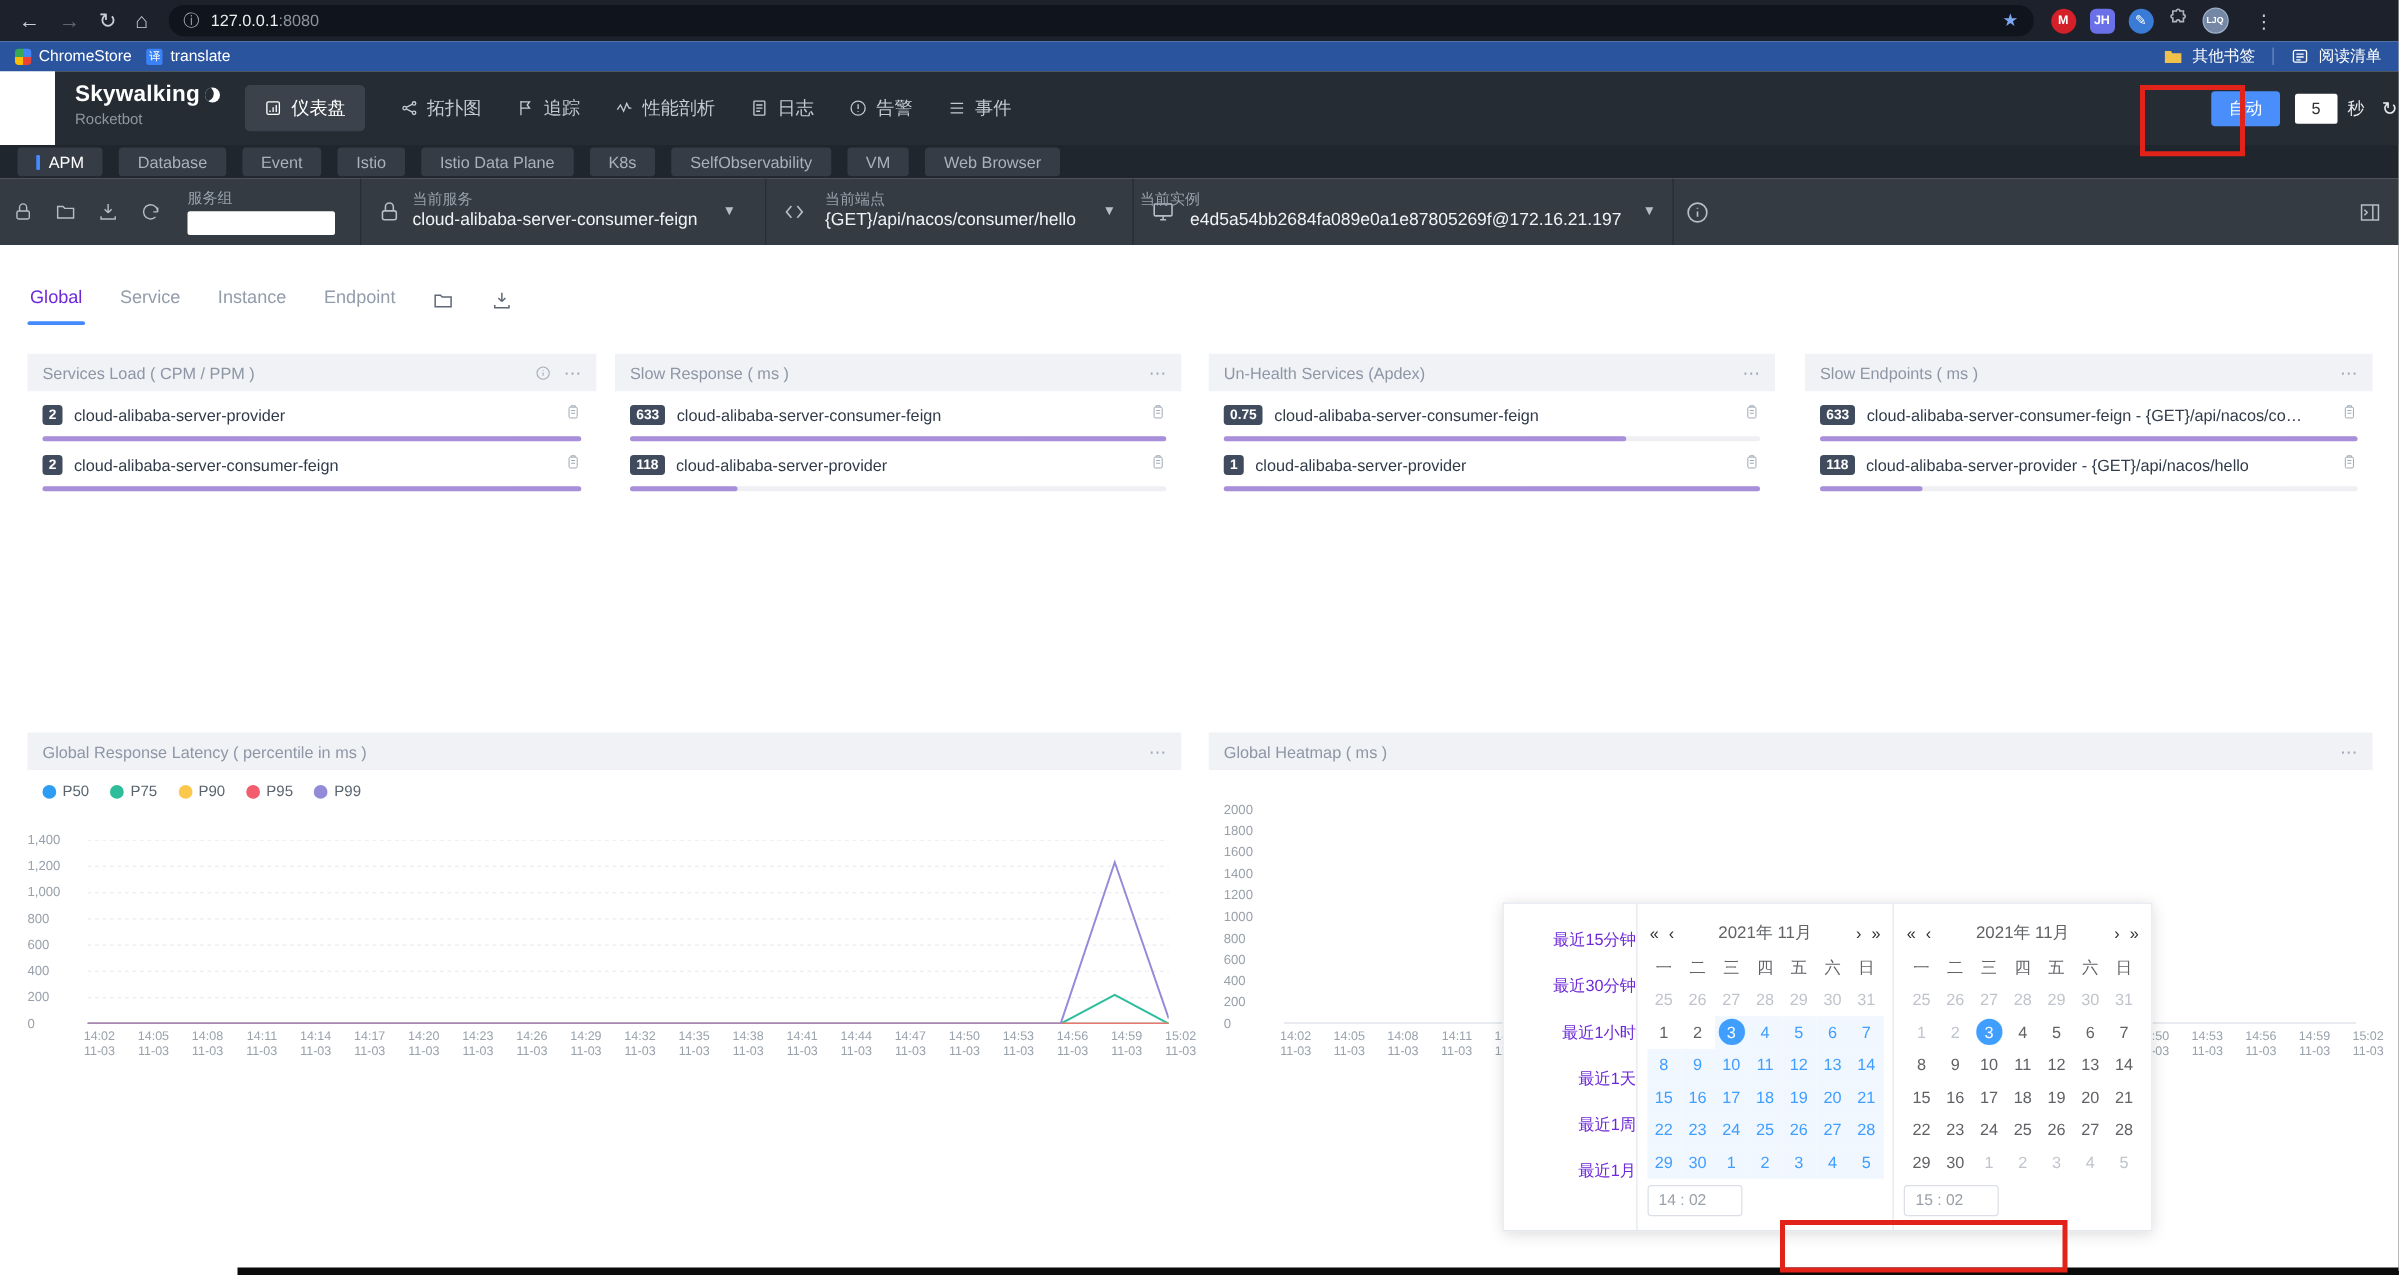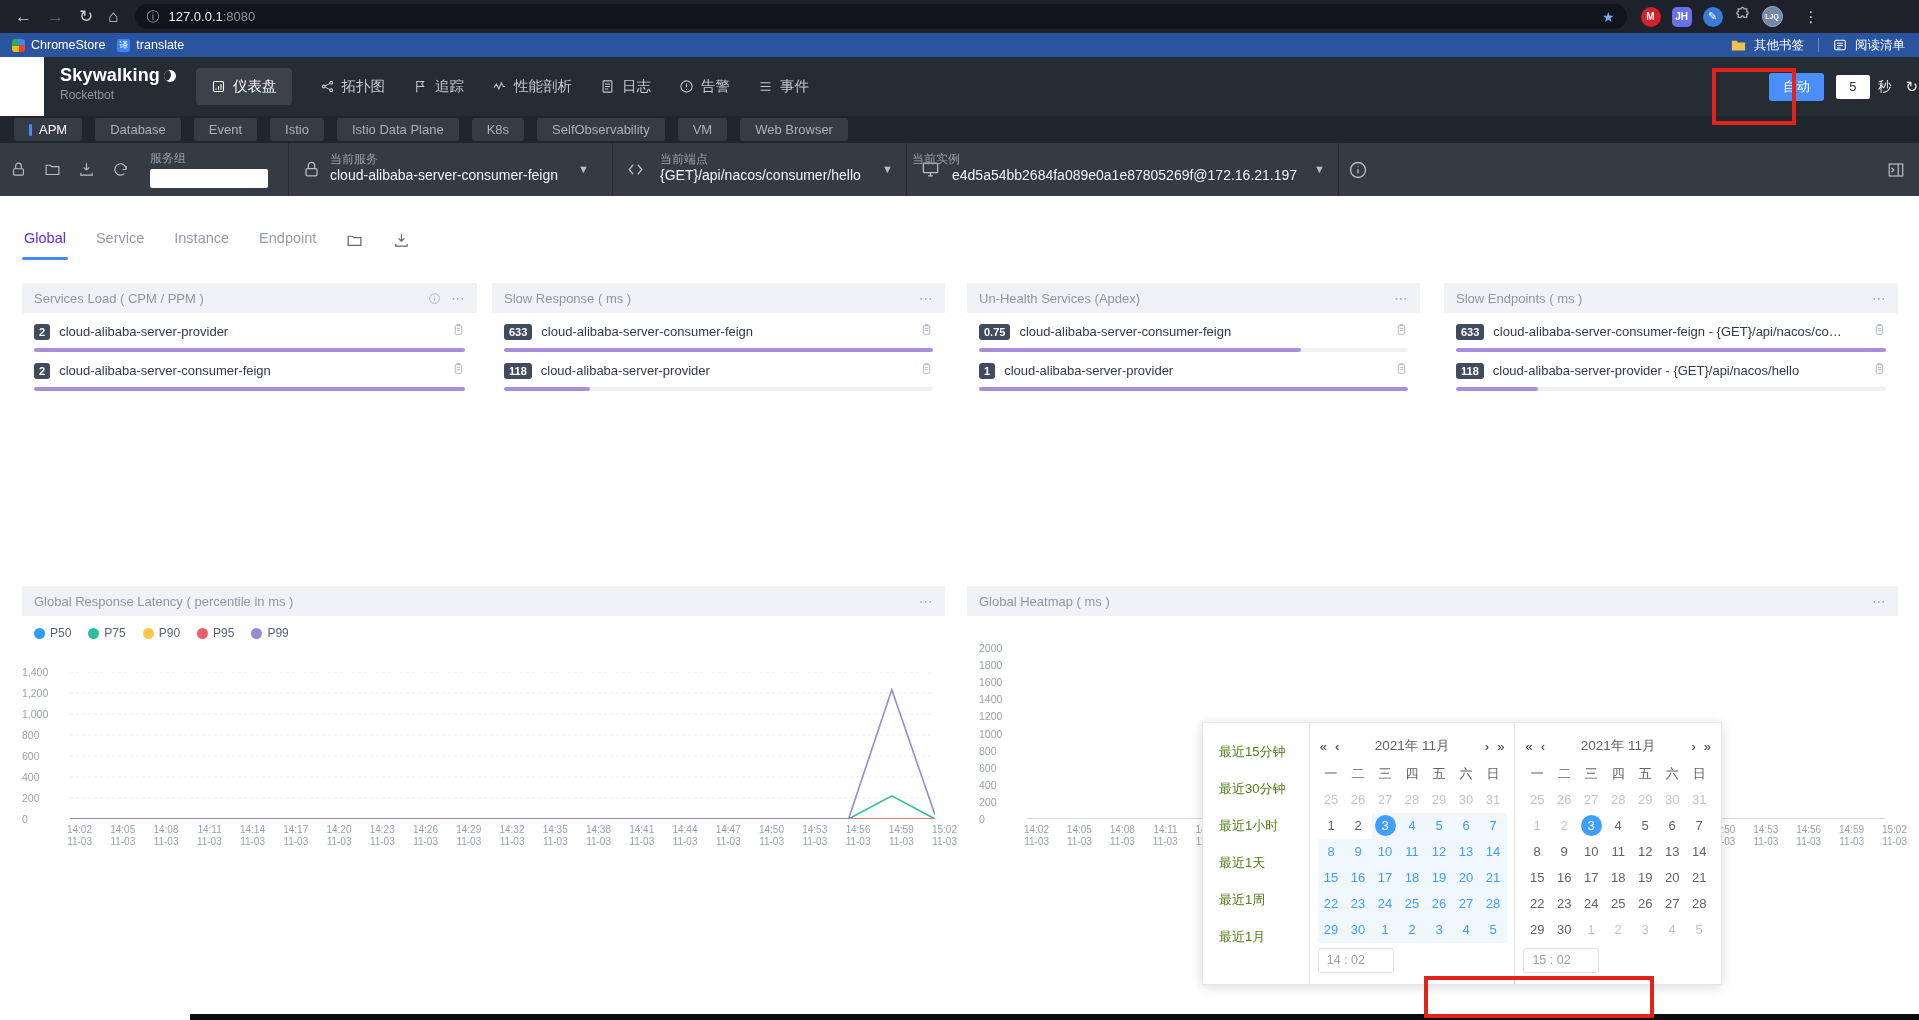--- a/index.html
+++ b/index.html
@@ -96,21 +96,21 @@
   .legend{position:absolute;left:12px;top:40px;display:flex;gap:17px;align-items:center;}
   .leg-item{display:flex;align-items:center;gap:5px;font-size:12px;color:#5a646f;cursor:pointer;}
   .leg-dot{width:11px;height:11px;border-radius:50%;}
   .ylab{position:absolute;font-size:10.5px;color:#99a1ab;text-align:left;width:42px;}
   .xlab{position:absolute;font-size:10px;color:#99a1ab;text-align:right;width:44px;line-height:12px;}
   .plot{position:absolute;}
 
   
   .picker{position:absolute;left:1202px;top:722px;width:520px;height:263px;background:#fff;border:1px solid #e4e7ed;box-shadow:0 2px 12px rgba(0,0,0,.15);z-index:40;display:flex;}
   .quick{width:107px;border-right:1px solid #e4e7ed;padding-top:14px;}
-  .quick-item{font-size:13px;color:#4d7c0f;padding-left:16px;height:37px;line-height:30px;cursor:pointer;white-space:nowrap;}
+  .quick-item{font-size:13px;color:#6d28d9;padding-left:16px;height:37px;line-height:30px;cursor:pointer;white-space:nowrap;text-align:right;}
   .cal{width:206px;padding:8px 6px 0 6px;}
   .cal.first{border-right:1px solid #e4e7ed;}
   .cal-head{display:flex;align-items:center;height:30px;color:#5a6066;font-size:13px;}
   .cal-arrow{cursor:pointer;color:#303133;padding:0 4px;font-size:13px;}
   .cal-month{flex:1;text-align:center;font-size:13.5px;color:#606266;}
   .cal-grid{display:grid;grid-template-columns:repeat(7,27px);justify-content:center;}
   .wd{height:26px;line-height:26px;text-align:center;font-size:13px;color:#606266;}
   .dc{height:26px;line-height:26px;text-align:center;font-size:13px;color:#606266;cursor:pointer;}
   .dc.dim{color:#c0c4cc;}
   .dc.blue{color:#409eff;}

